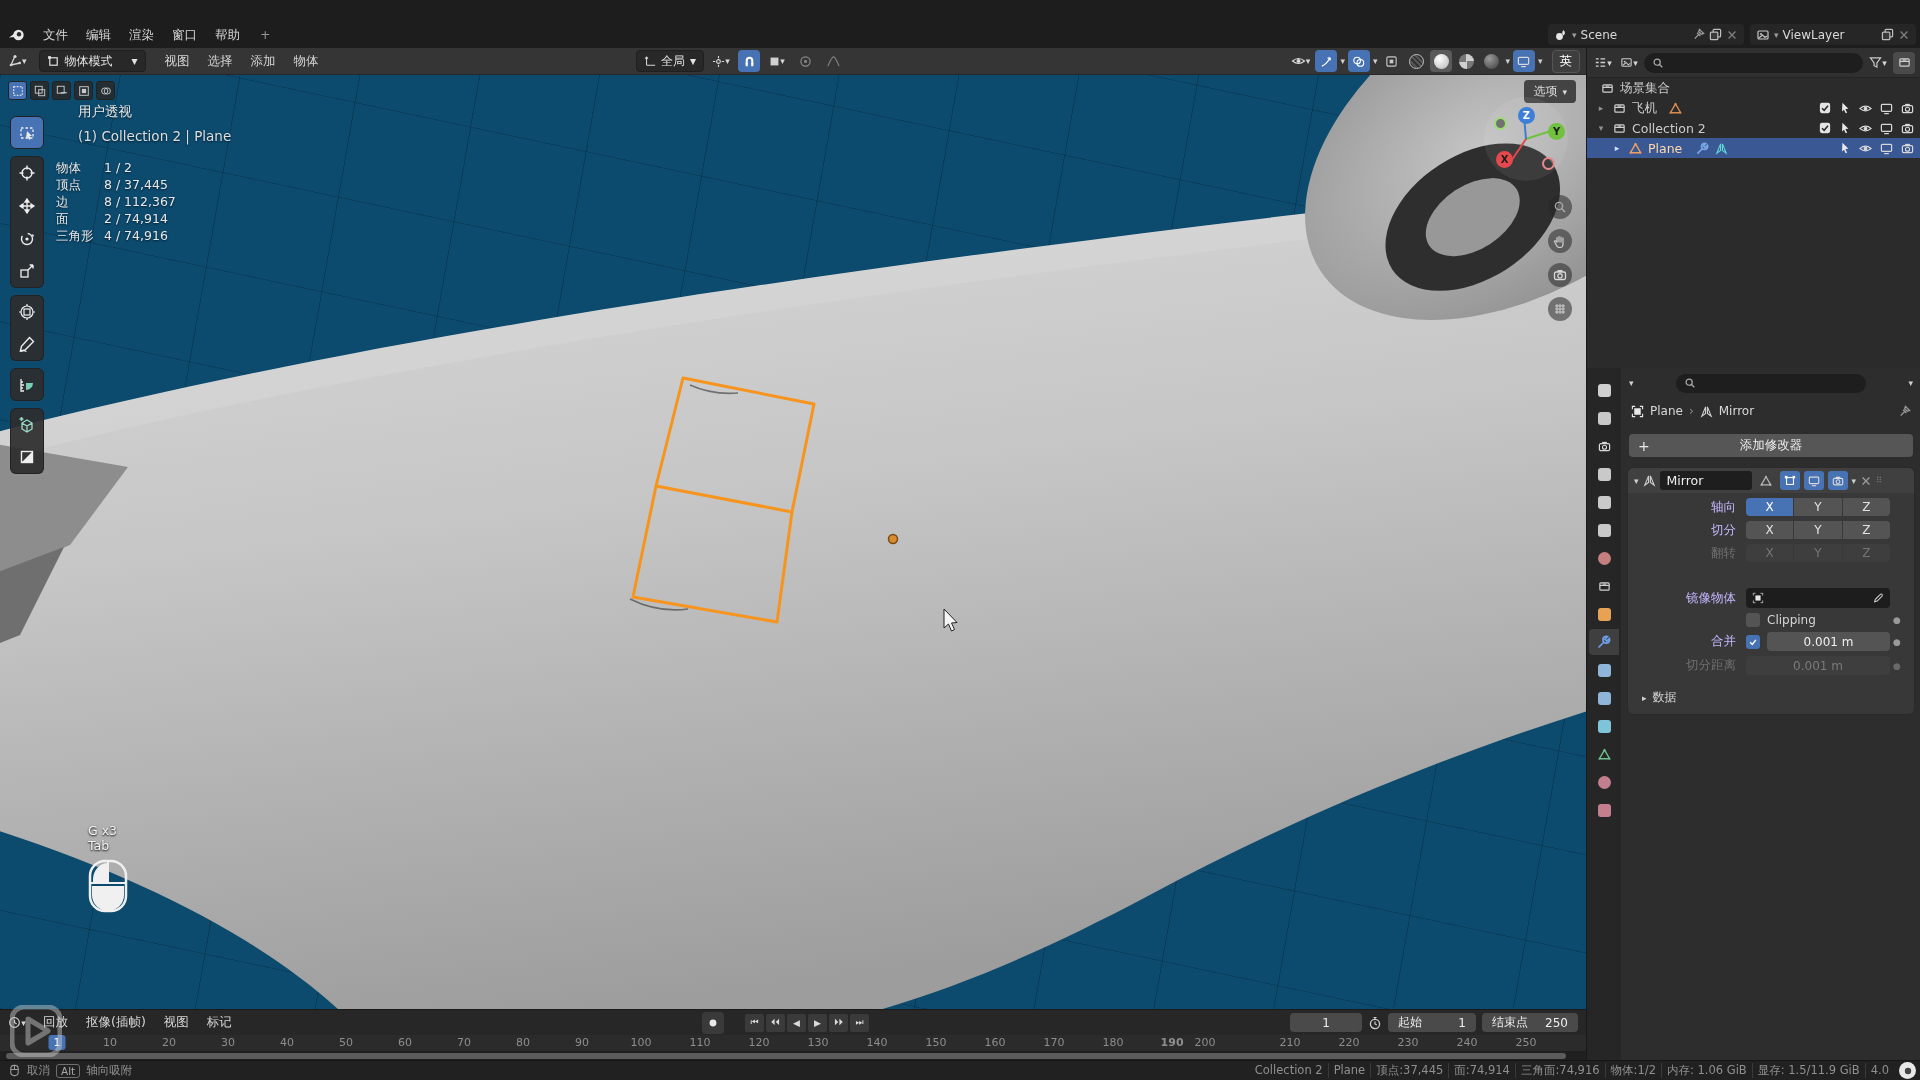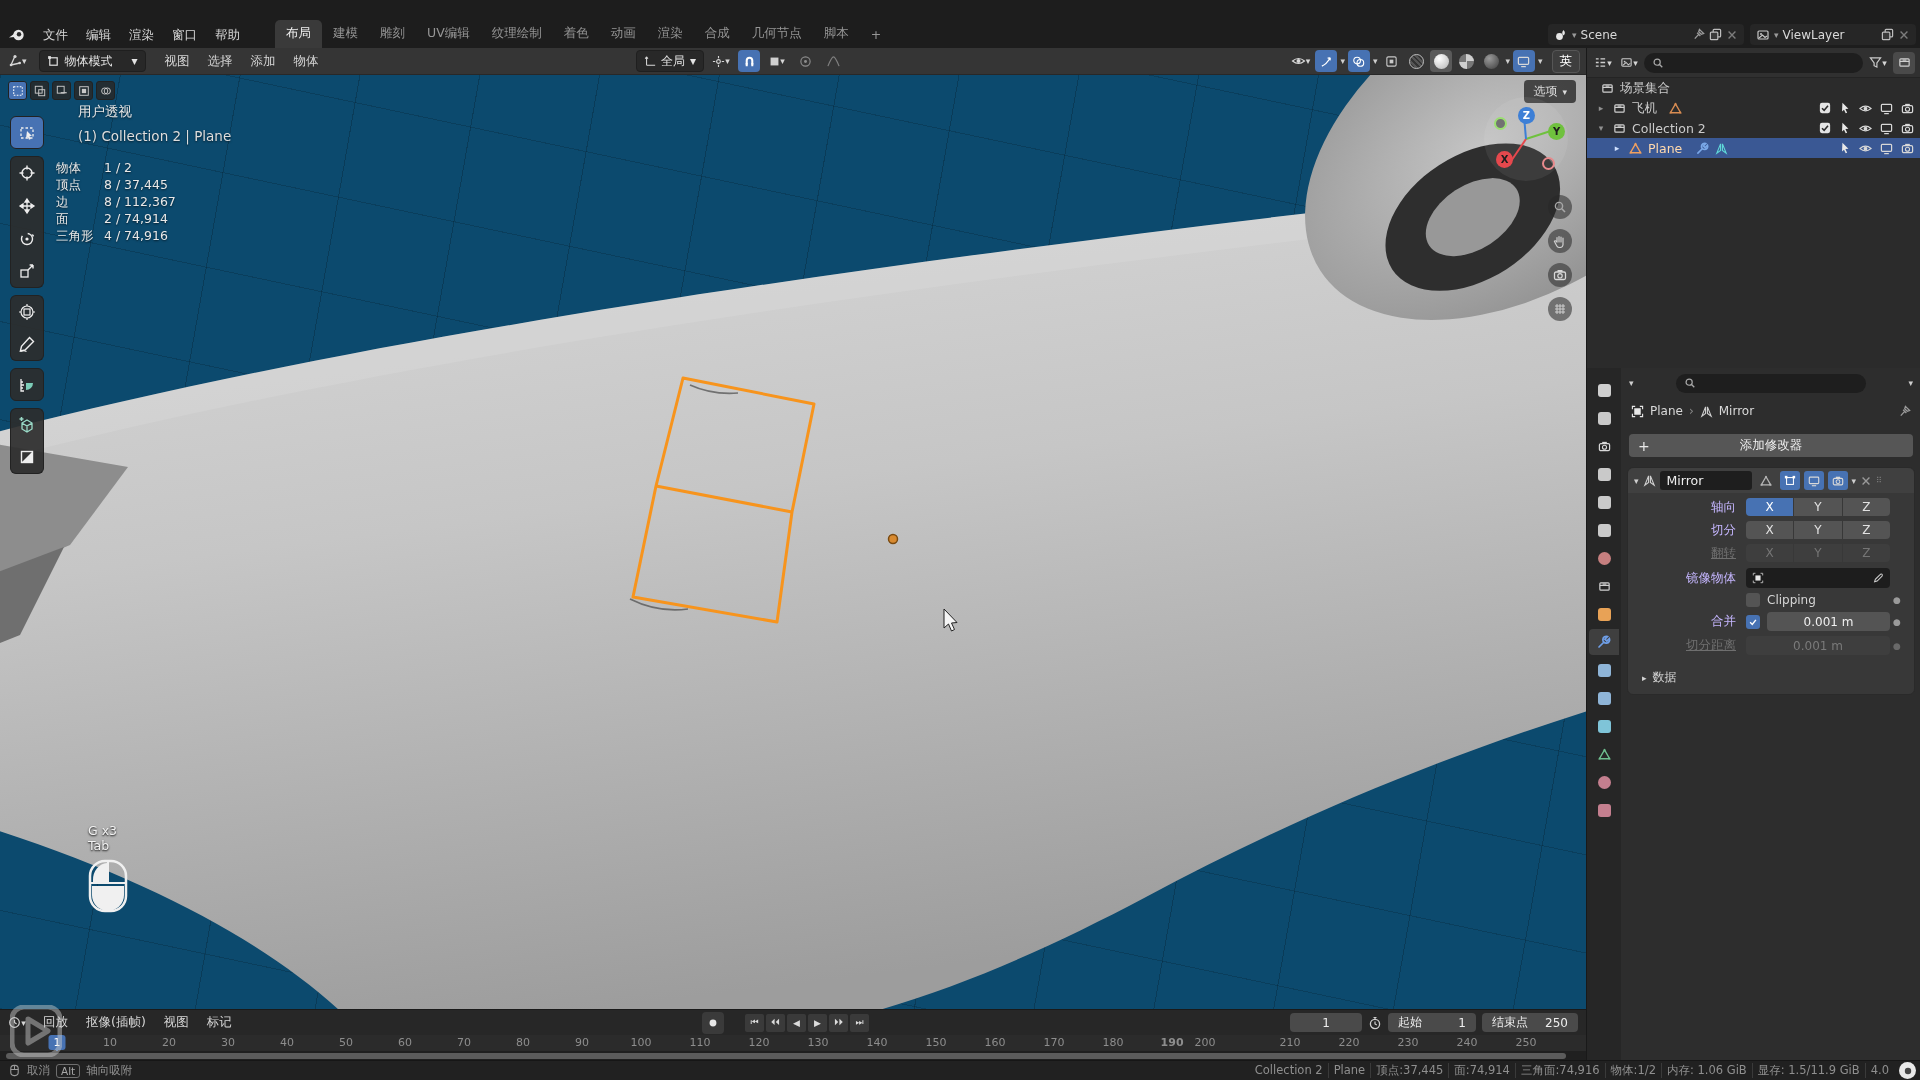--- a/index.html
+++ b/index.html
@@ -123,21 +123,21 @@
   #add-modifier .plus { position:absolute; left:9px; font-size:14px; color:#e8e8e8; }
   #mod-panel { margin:10px 6px 0; background:#383838; border:1px solid #2a2a2a; border-radius:6px; padding-bottom:8px; }
   #mod-panel-header { height:25px; background:#404040; border-radius:6px 6px 0 0; display:flex; align-items:center;
     gap:4px; padding:0 6px; }
   #mod-name { width:92px; height:19px; background:#1e1e1e; border-radius:3px; color:#eee; padding:0 7px;
     display:flex; align-items:center; font-size:12.5px; }
   .mod-ic { width:20px; height:19px; border-radius:3px; display:flex; align-items:center; justify-content:center; }
   .mod-ic.on { background:#4772b3; }
   .prow { display:flex; align-items:center; margin:5px 10px 0 0; }
   .prow .plabel { width:118px; text-align:right; padding-right:10px; color:#c4b5fd; font-size:12.5px; }
-  .prow .plabel.dis { color:#6f6f6f;text-decoration:underline; }
+  .prow .plabel.dis { color:#6f6f6f; }
   .seg { flex:1; display:flex; border-radius:4px; overflow:hidden; gap:1px; }
   .seg .segbtn { flex:1; height:18px; background:#545454; color:#e2e2e2; display:flex; align-items:center;
     justify-content:center; font-size:12px; }
   .seg .segbtn.on { background:#4772b3; color:#fff; }
   .seg.disabled .segbtn { background:#3e3e3e; color:#757575; }
   .dotcol { width:14px; text-align:center; color:#9a9a9a; font-size:9px; }
   .objfield { flex:1; height:20px; background:#1d1d1d; border-radius:4px; display:flex; align-items:center;
     padding:0 6px; gap:5px; }
   .valfield { flex:1; height:19px; background:#545454; border-radius:4px; color:#f0f0f0; display:flex;
     align-items:center; justify-content:center; font-size:12px; }
@@ -276,33 +276,20 @@
 <div id="app">
 
 
   <div id="topbar">
     <svg class="blogo2" viewBox="0 0 18 16">
         <circle cx="10.5" cy="8" r="5.2" fill="#e8e8e8"></circle>
         <circle cx="11" cy="7.3" r="2.2" fill="#2a2a2a"></circle>
         <path d="M1 10.5 L8 5.5 L6.5 10 Z" fill="#e8e8e8"></path>
       </svg>
     <div id="main-menus"><span class="menu-item">文件</span><span class="menu-item">编辑</span><span class="menu-item">渲染</span><span class="menu-item">窗口</span><span class="menu-item">帮助</span></div>
-    <div id="workspace-tabs">
-        <span class="ws-tab active">布局</span>
-        <span class="ws-tab">建模</span>
-        <span class="ws-tab">雕刻</span>
-        <span class="ws-tab">UV编辑</span>
-        <span class="ws-tab">纹理绘制</span>
-        <span class="ws-tab">着色</span>
-        <span class="ws-tab">动画</span>
-        <span class="ws-tab">渲染</span>
-        <span class="ws-tab">合成</span>
-        <span class="ws-tab">几何节点</span>
-        <span class="ws-tab">脚本</span>
-      </div>
     <span class="ws-tab">+</span>
   </div>
 
   <div id="topbar-right">
     <div class="id-widget" style="width:196px">
       <svg class="ic" width="14" height="14">
           <use href="#i-scene"></use>
         </svg>
       <span class="caret">▾</span>
       <span style="flex:1">Scene</span>
@@ -943,21 +930,21 @@
         <div class="prow">
           <span class="plabel dis">翻转</span>
           <div class="seg disabled" id="flip-seg">
               <span class="segbtn">X</span>
               <span class="segbtn">Y</span>
               <span class="segbtn">Z</span>
             </div>
           <span class="dotcol"></span>
         </div>
 
-        <div class="prow" style="margin-top:6px">
+        <div class="prow" style="margin-top:26px">
           <span class="plabel">镜像物体</span>
           <div class="objfield">
             <svg class="ic" width="12" height="12" viewBox="0 0 14 14">
                 <rect x="4" y="4" width="6" height="6" fill="#e8e8e8"></rect>
                 <path d="M1.5 4 v-2.5 h2.5 M10 1.5 h2.5 V4 M12.5 10 v2.5 H10 M4 12.5 H1.5 V10" stroke="#bdbdbd" stroke-width="1.1" fill="none"></path>
               </svg>
             <span style="flex:1"></span>
             <svg class="ic" width="12" height="12">
                 <use href="#i-dropper"></use>
               </svg>

